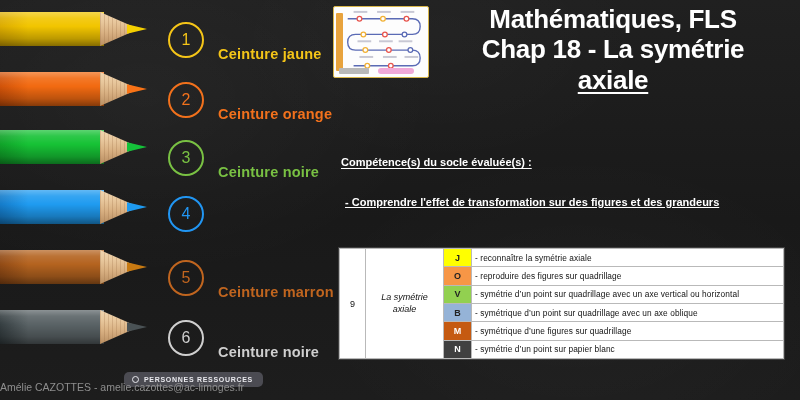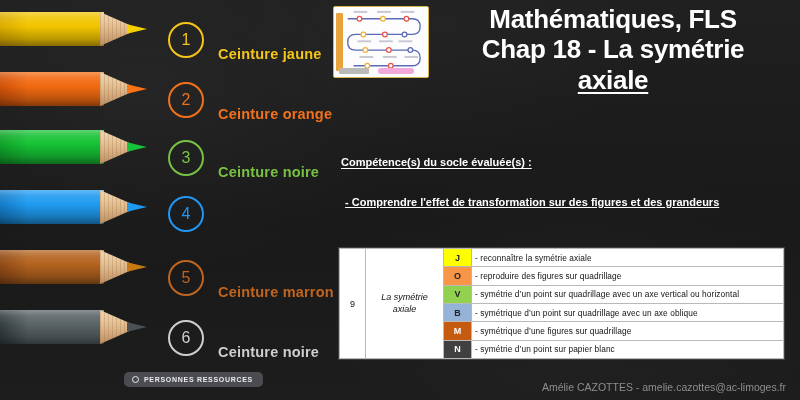--- a/index.html
+++ b/index.html
@@ -128,21 +128,21 @@
     border-radius:5px; padding:4px 10px 4px 8px;
     font-size:7px; font-weight:700; letter-spacing:.7px;
     display:flex; align-items:center; gap:5px;
   }
   .badge .gear{
     width:7px; height:7px; border-radius:50%;
     border:1.6px solid #e9e9ee; display:inline-block;
   }
   .footer{
     position:absolute; left:0; right:14px; top:381px;
-    text-align:right; color:#8e8e8e; font-size:10.5px;
+    color:#8e8e8e; font-size:10.5px;
   }
 </style>
 </head>
 <body>
 
 <div class="slate-tex"></div>
 
 <div class="pencils" id="pencils">
     <div class="pencil" style="top: 12px;">
       <div class="body" style="background:linear-gradient(90deg,#d9a800 0%,#f2c500 30%,#f2c500 100%)"></div>

